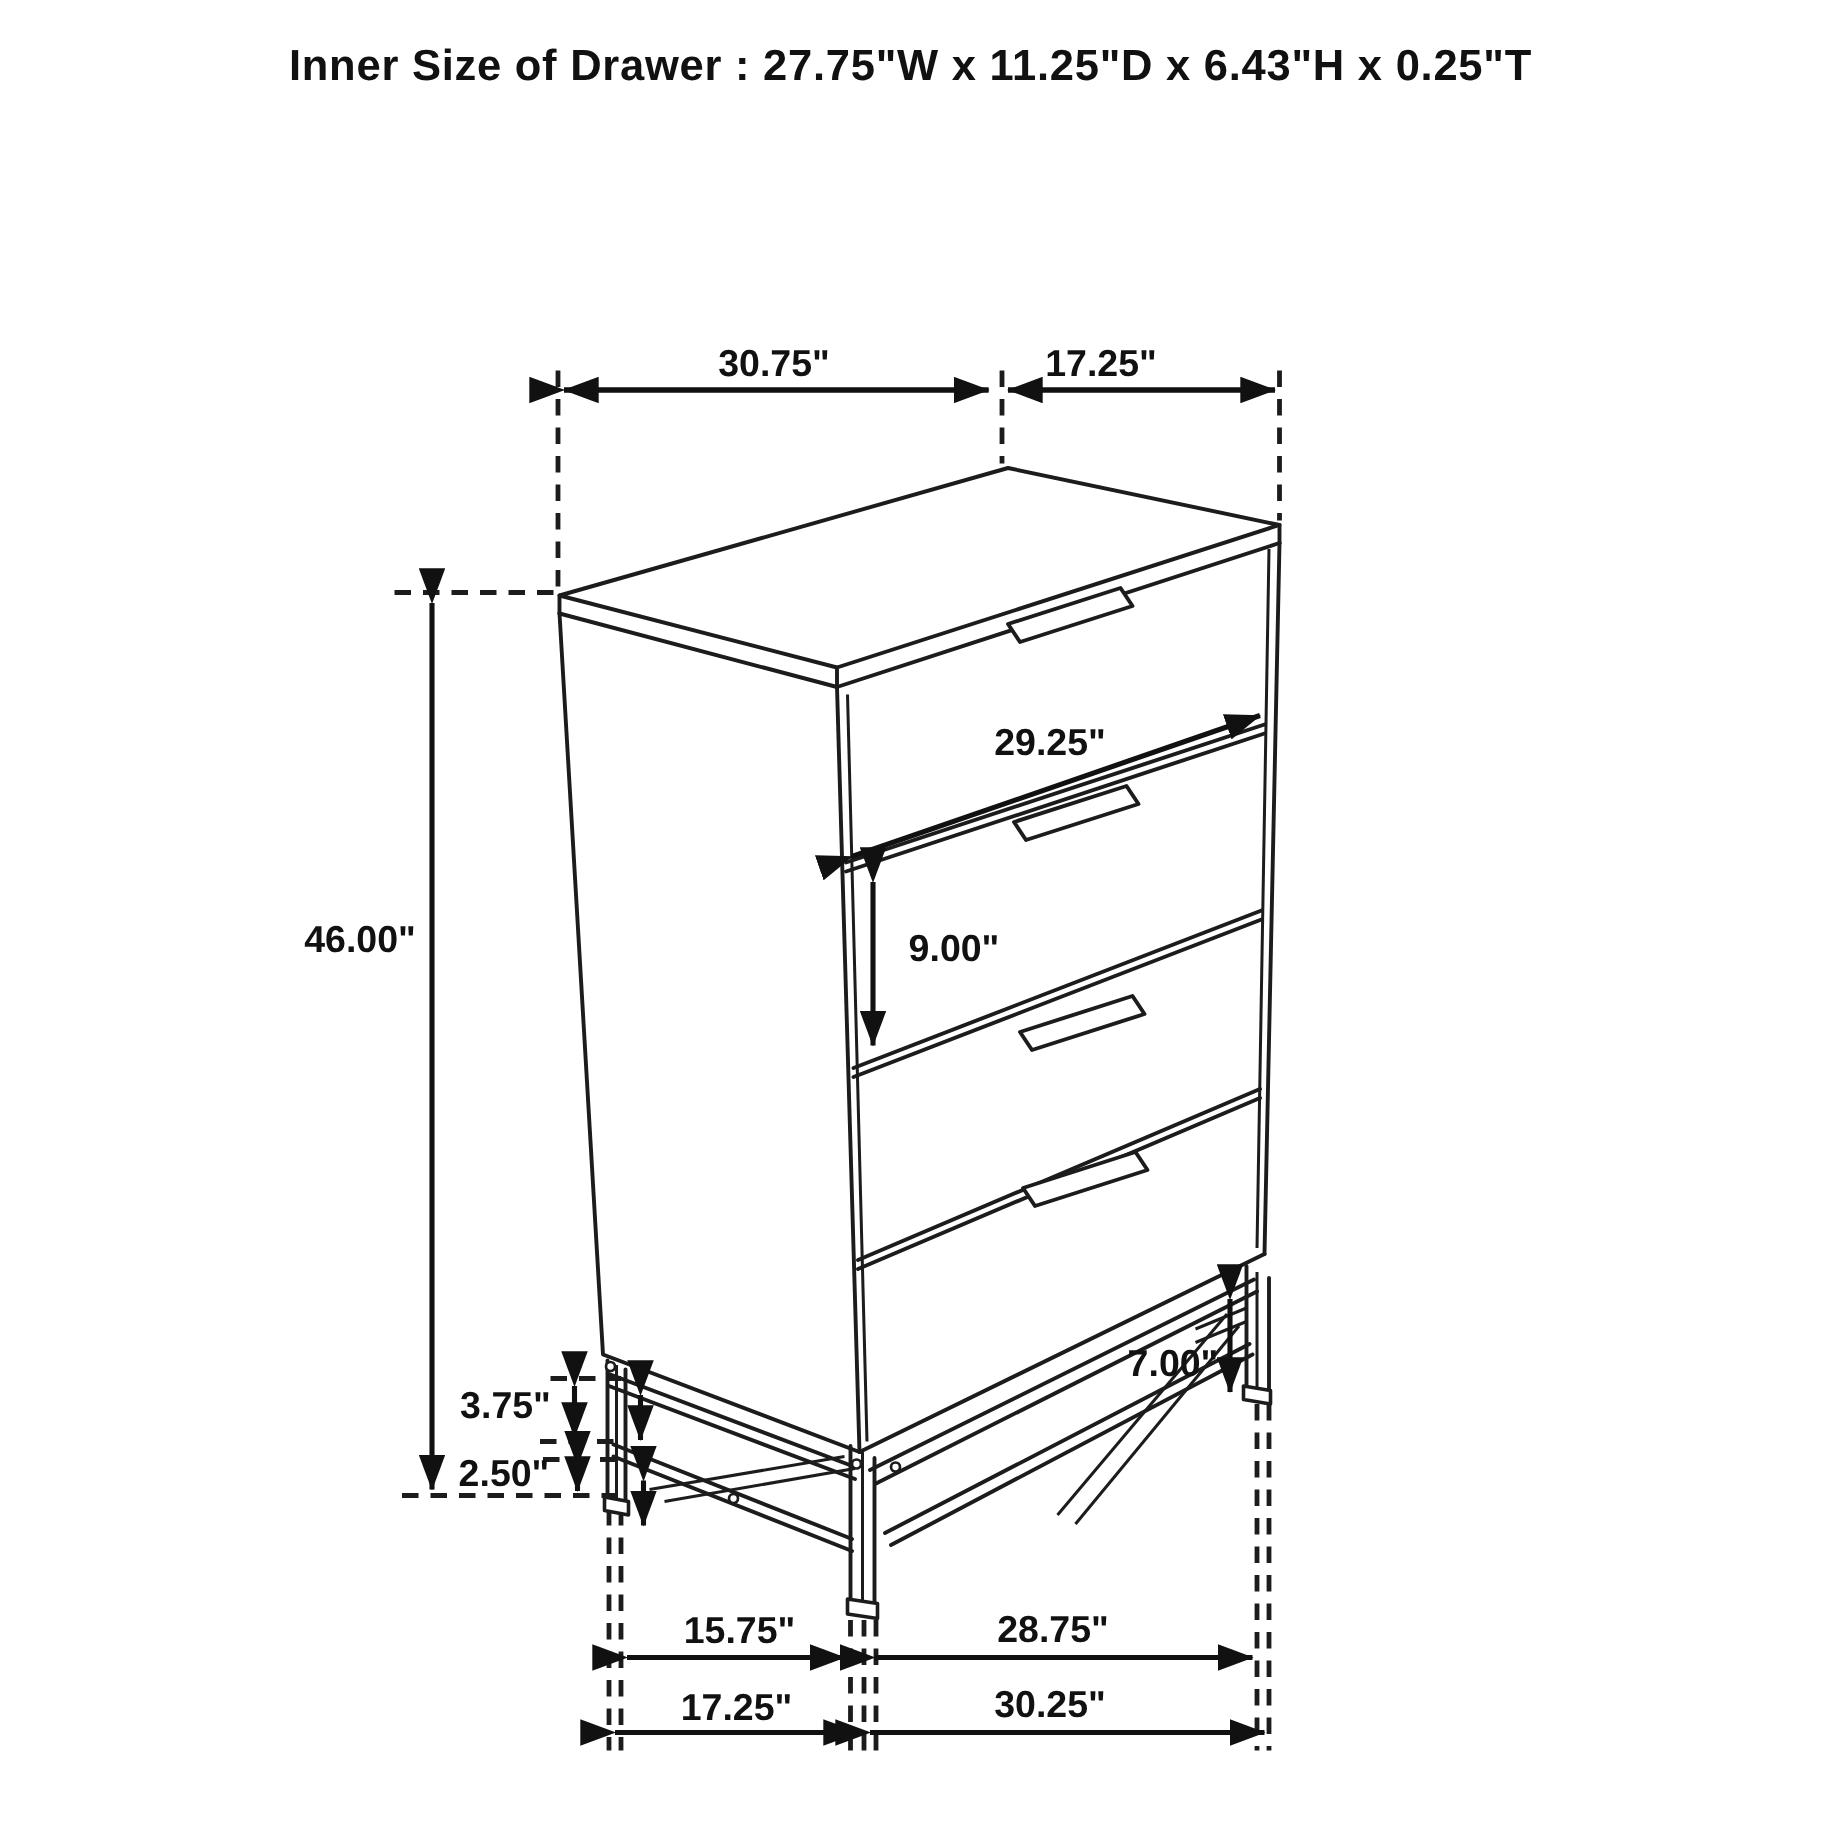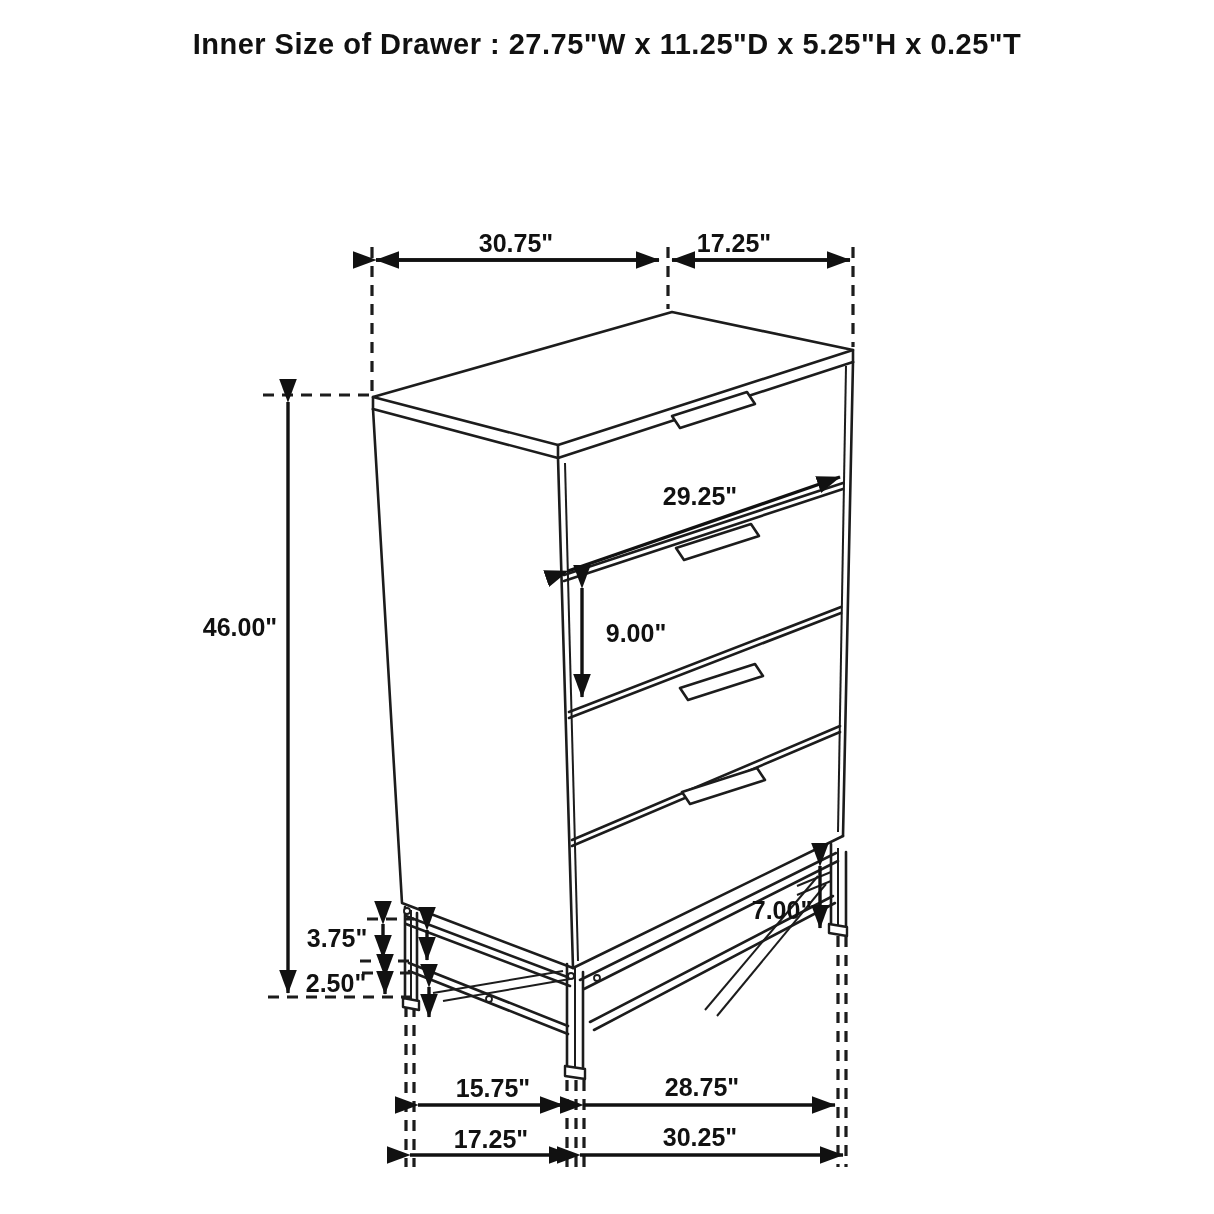--- a/index.html
+++ b/index.html
@@ -34,21 +34,21 @@
   .dimline{stroke:#111111;stroke-width:3.4;fill:none;}
   .handle{fill:#ffffff;stroke:#1c1c1c;stroke-width:2.6;stroke-linejoin:round;}
   .foot{fill:#ffffff;stroke:#1c1c1c;stroke-width:2.4;stroke-linejoin:round;}
   .screw{fill:#ffffff;stroke:#1c1c1c;stroke-width:1.8;}
 </style>
 </head>
 <body>
 
 <div class="stage">
 
-  <div class="title">Inner Size of Drawer : 27.75"W x 11.25"D x 5.25"H x 0.25"T</div>
+  <div class="title">Inner Size of Drawer : 27.75"W x 11.25"D x 6.43"H x 0.25"T</div>
 
   <svg class="linework" width="1214" height="1214" viewBox="0 0 1214 1214">
     <defs>
       <marker id="ah" markerWidth="7.2" markerHeight="5.2" refX="6.8" refY="2.6" orient="auto" markerUnits="strokeWidth">
         <path d="M0,0 L7,2.6 L0,5.2 Z" fill="#111111"></path>
       </marker>
     </defs>
 
     <g>
       <line class="dash" x1="372" y1="247" x2="372" y2="396"></line>

